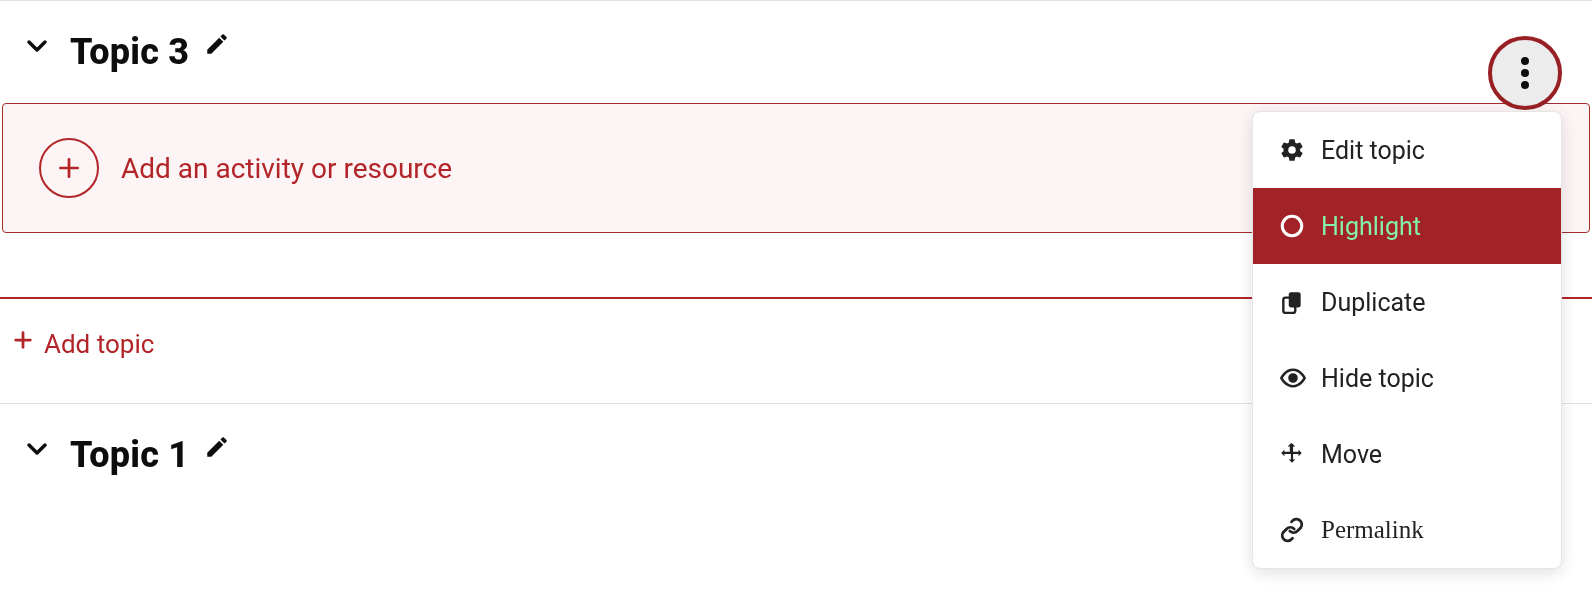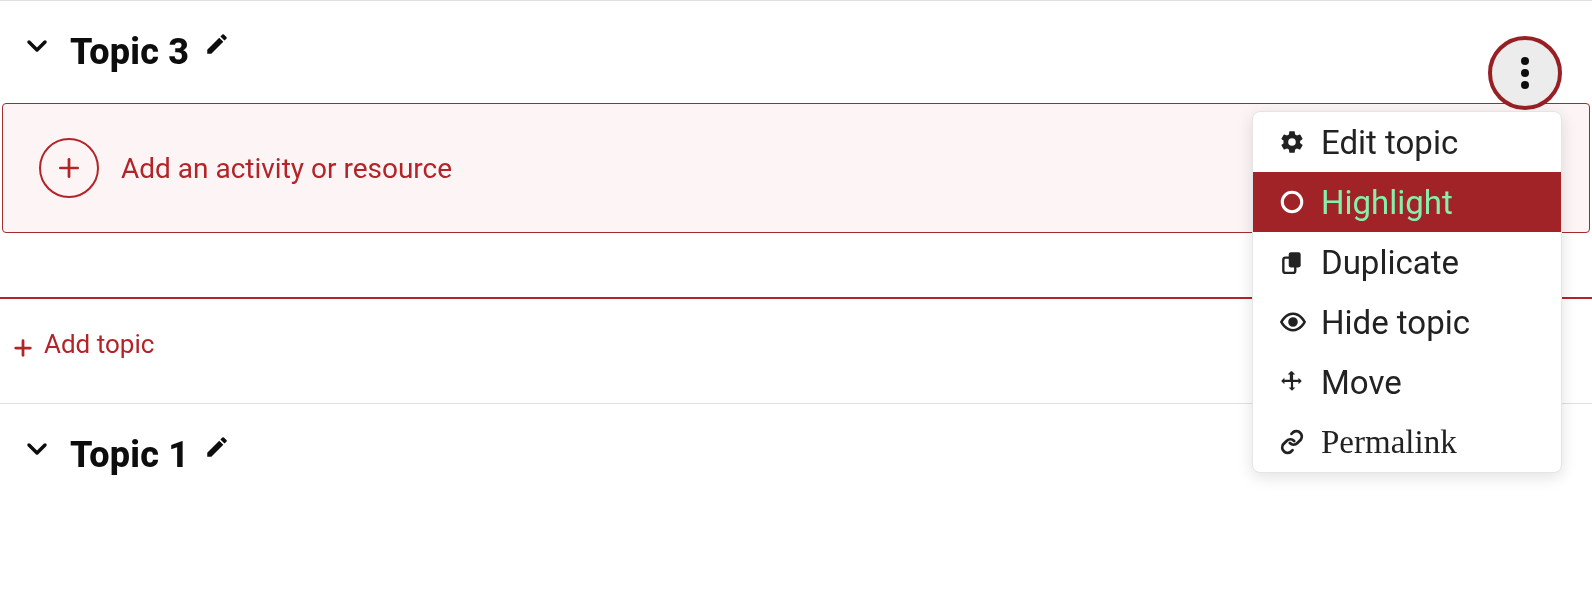--- a/index.html
+++ b/index.html
@@ -87,21 +87,21 @@
     }
     .divider {
       border-top: 2px solid #b32428;
       margin-top: 64px;
       margin-bottom: 0;
       width: 100%;
     }
     .add-topic-row {
       padding: 30px 12px;
       display: flex;
-      align-items: flex-end;
+      align-items: flex-start;
       cursor: pointer;
     }
     .add-topic-text {
       font-size: 26px;
       color: #b32428;
       margin-left: 10px;
     }
     .section-divider {
       border-top: 1px solid #e0e0e0;
       width: 100%;
@@ -114,23 +114,23 @@
       width: 310px;
       background: #fff;
       border: 1px solid #e5e5e5;
       border-radius: 8px;
       box-shadow: 0 4px 16px rgba(0,0,0,0.12);
       z-index: 100;
     }
     .dropdown-item {
       display: flex;
       align-items: center;
-      height: 60px;
+      height: 76px;
       padding: 0 26px;
-      font-size: 33px;
+      font-size: 25px;
       color: #222;
       cursor: pointer;
     }
     .dropdown-item.highlighted {
       background: #a12327;
       color: #86efac;
     }
     .dropdown-item .icon-slot {
       width: 42px;
       display: flex;

